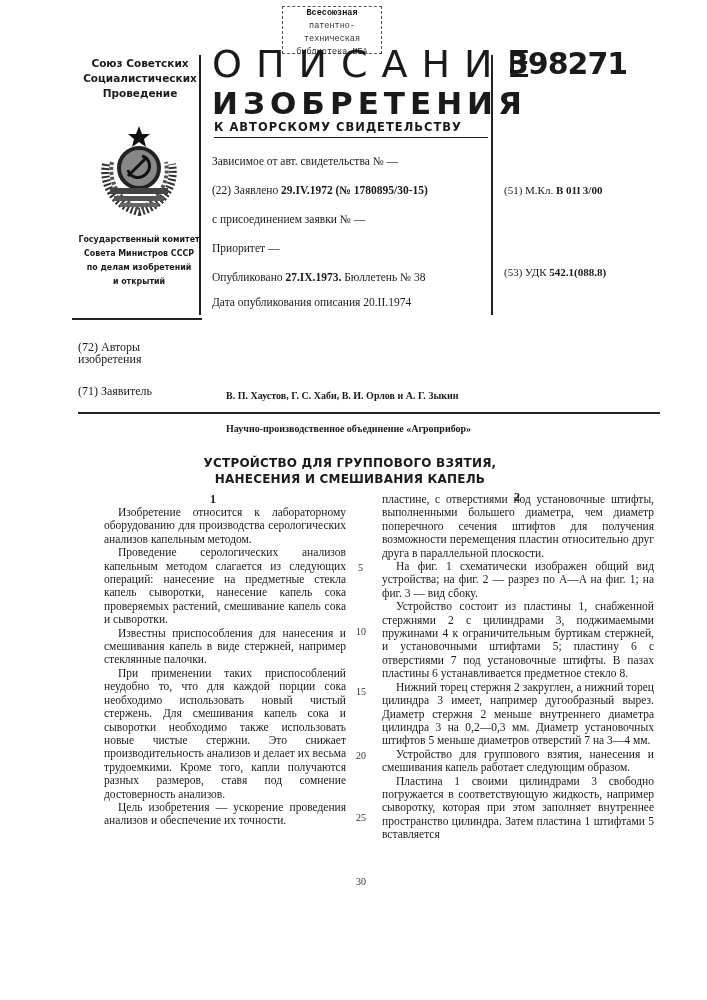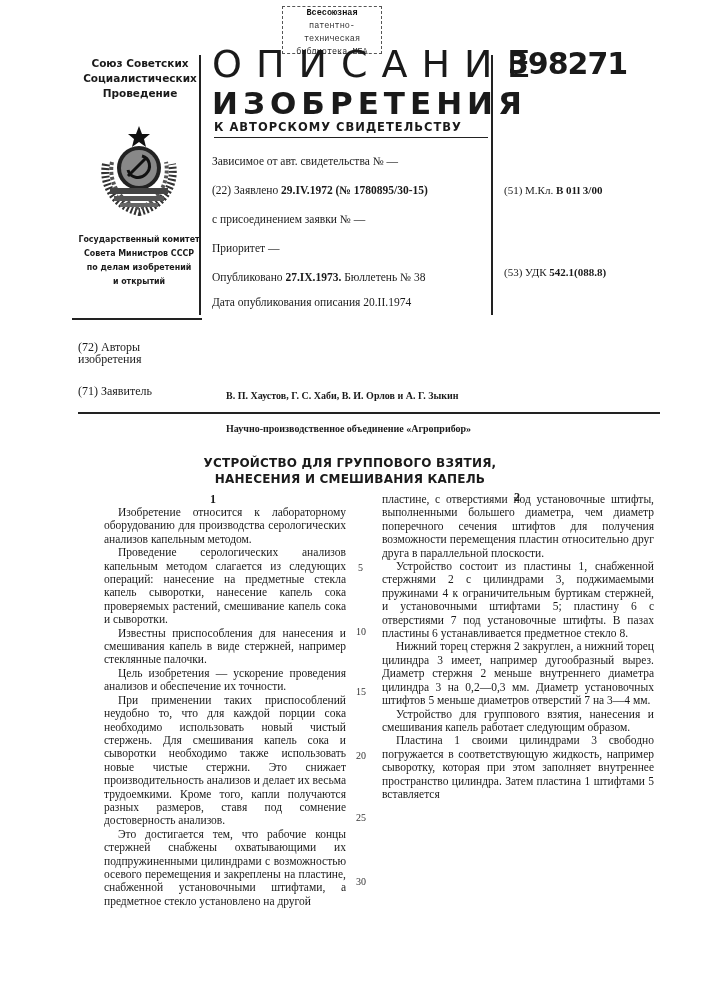--- a/index.html
+++ b/index.html
@@ -108,31 +108,31 @@
   <div>НАНЕСЕНИЯ И СМЕШИВАНИЯ КАПЕЛЬ</div>
 </div>
 
 <div class="abs colnum" style="left:210px; top:492px;">1</div>
 <div class="abs colnum" style="left:514px; top:490px;">2</div>
 
 <div class="abs col" style="left:104px; top:506px; width:242px;">
   <p>Изобретение относится к лабораторному оборудованию для производства серологических анализов капельным методом.</p>
   <p>Проведение серологических анализов капельным методом слагается из следующих операций: нанесение на предметные стекла капель сыворотки, нанесение капель сока проверяемых растений, смешивание капель сока и сыворотки.</p>
   <p>Известны приспособления для нанесения и смешивания капель в виде стержней, например стеклянные палочки.</p>
+  <p>При применении таких приспособлений неудобно то, что для каждой порции сока необходимо использовать новый чистый стержень. Для смешивания капель сока и сыворотки необходимо также использовать новые чистые стержни. Это снижает производительность анализов и делает их весьма трудоемкими. Кроме того, капли получаются разных размеров, ставя под сомнение достоверность анализов.</p>
   <p>Цель изобретения — ускорение проведения анализов и обеспечение их точности.</p>
-  <p>При применении таких приспособлений неудобно то, что для каждой порции сока необходимо использовать новый чистый стержень. Для смешивания капель сока и сыворотки необходимо также использовать новые чистые стержни. Это снижает производительность анализов и делает их весьма трудоемкими. Кроме того, капли получаются разных размеров, ставя под сомнение достоверность анализов.</p>
-  <p>Это достигается тем, что рабочие концы стержней снабжены охватывающими их подпружиненными цилиндрами с возможностью осевого перемещения и закреплены на пластине, снабженной установочными штифтами, а предметное стекло установлено на другой</p>
 </div>
 
 <div class="abs lnum" style="left:358px; top:562px;">5</div>
 <div class="abs lnum" style="left:356px; top:626px;">10</div>
 <div class="abs lnum" style="left:356px; top:686px;">15</div>
 <div class="abs lnum" style="left:356px; top:750px;">20</div>
 <div class="abs lnum" style="left:356px; top:812px;">25</div>
 <div class="abs lnum" style="left:356px; top:876px;">30</div>
 
 <div class="abs col" style="left:382px; top:493px; width:272px;">
   <p style="text-indent:0">пластине, с отверстиями под установочные штифты, выполненными большего диаметра, чем диаметр поперечного сечения штифтов для получения возможности перемещения пластин относительно друг друга в параллельной плоскости.</p>
+  <p>На фиг. 1 схематически изображен общий вид устройства; на фиг. 2 — разрез по A—A на фиг. 1; на фиг. 3 — вид сбоку.</p>
   <p>Устройство состоит из пластины 1, снабженной стержнями 2 с цилиндрами 3, поджимаемыми пружинами 4 к ограничительным буртикам стержней, и установочными штифтами 5; пластину 6 с отверстиями 7 под установочные штифты. В пазах пластины 6 устанавливается предметное стекло 8.</p>
   <p>Нижний торец стержня 2 закруглен, а нижний торец цилиндра 3 имеет, например дугообразный вырез. Диаметр стержня 2 меньше внутреннего диаметра цилиндра 3 на 0,2—0,3 мм. Диаметр установочных штифтов 5 меньше диаметров отверстий 7 на 3—4 мм.</p>
   <p>Устройство для группового взятия, нанесения и смешивания капель работает следующим образом.</p>
   <p>Пластина 1 своими цилиндрами 3 свободно погружается в соответствующую жидкость, например сыворотку, которая при этом заполняет внутреннее пространство цилиндра. Затем пластина 1 штифтами 5 вставляется</p>
 </div>
 
 </body></html>

